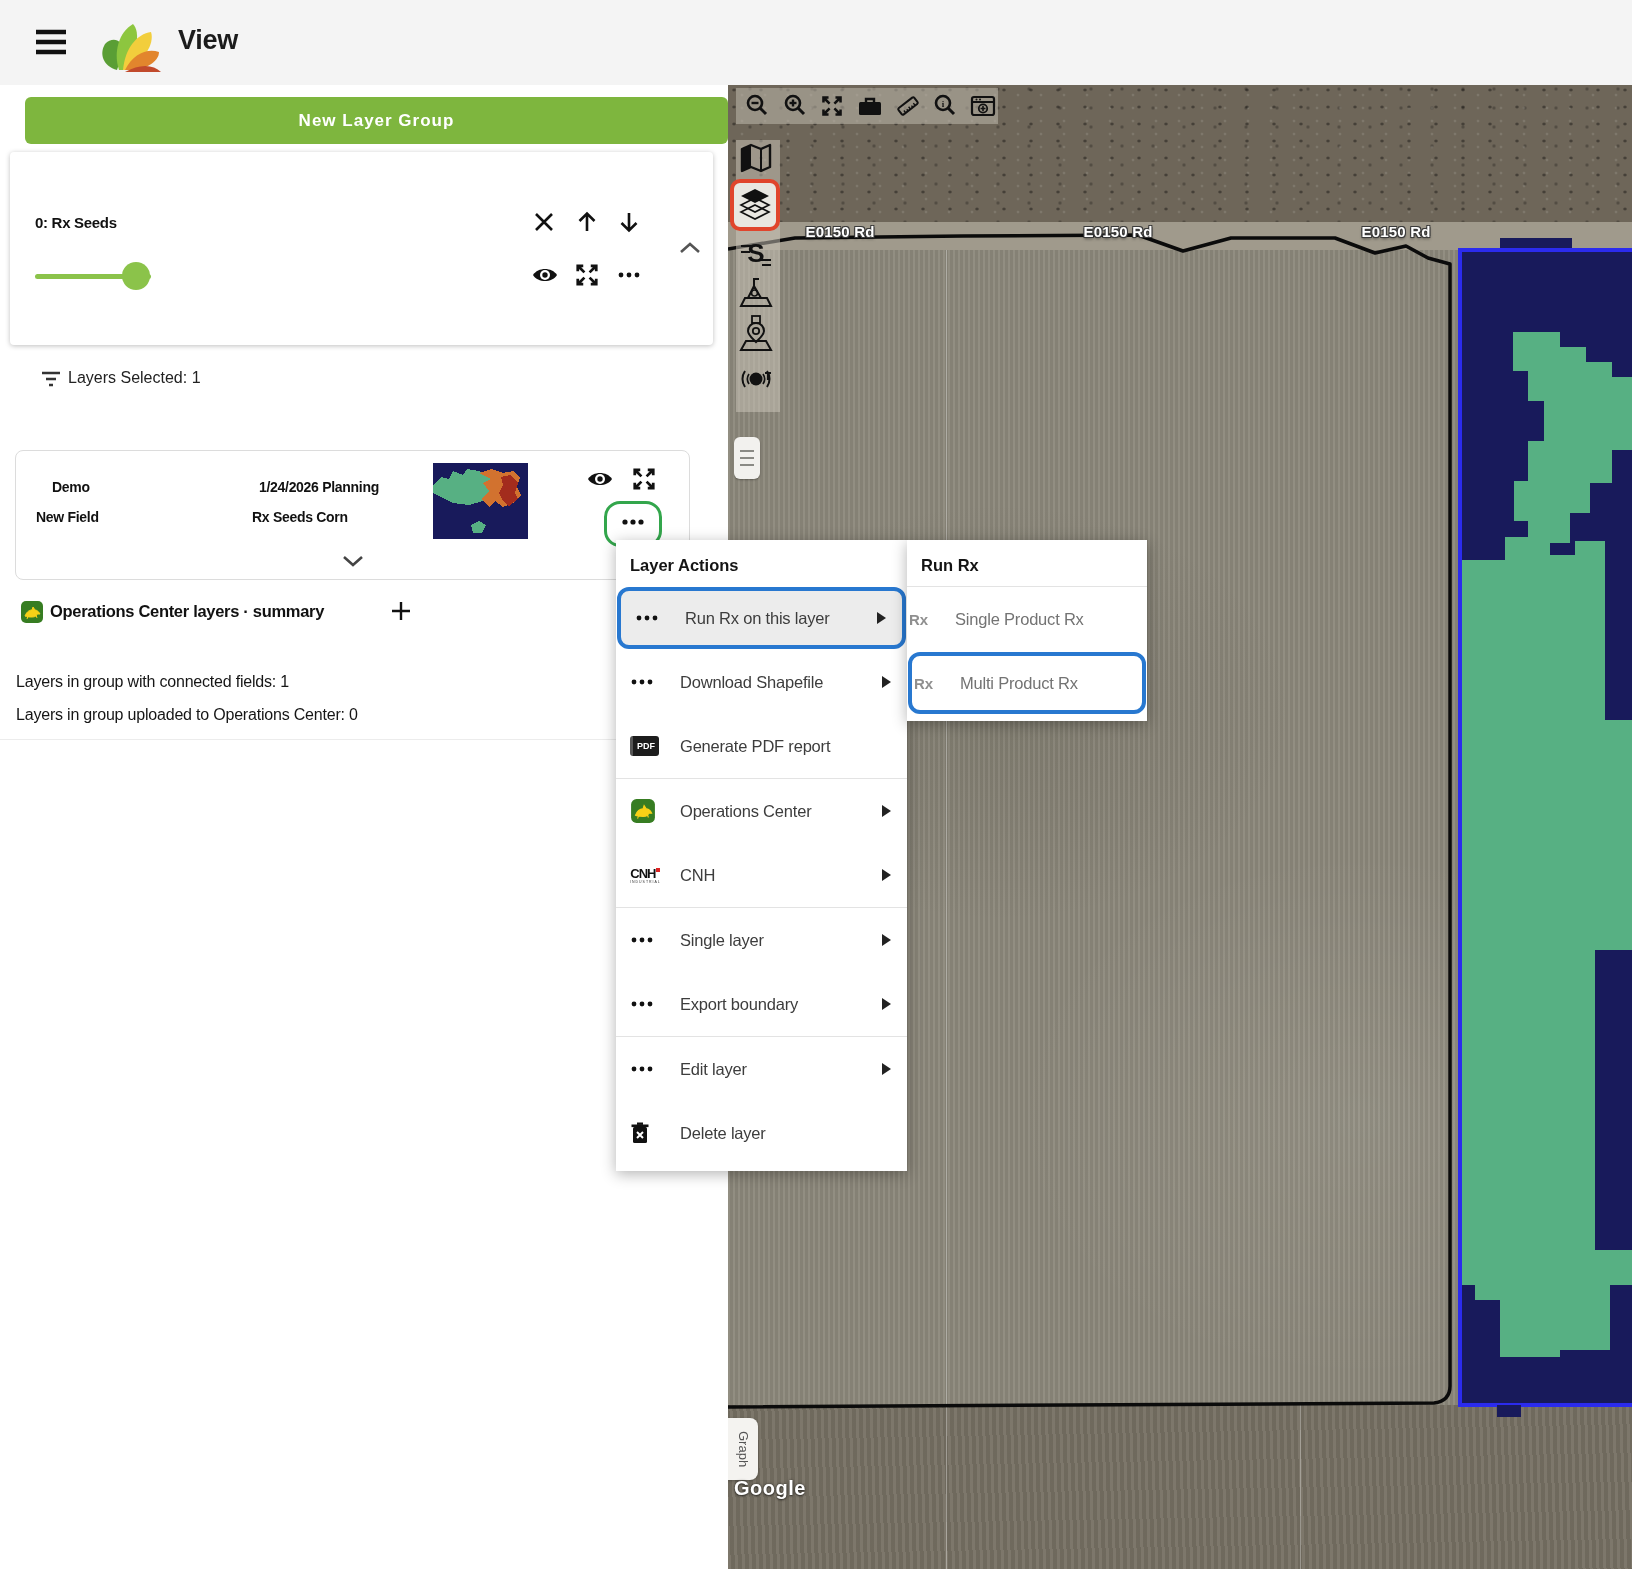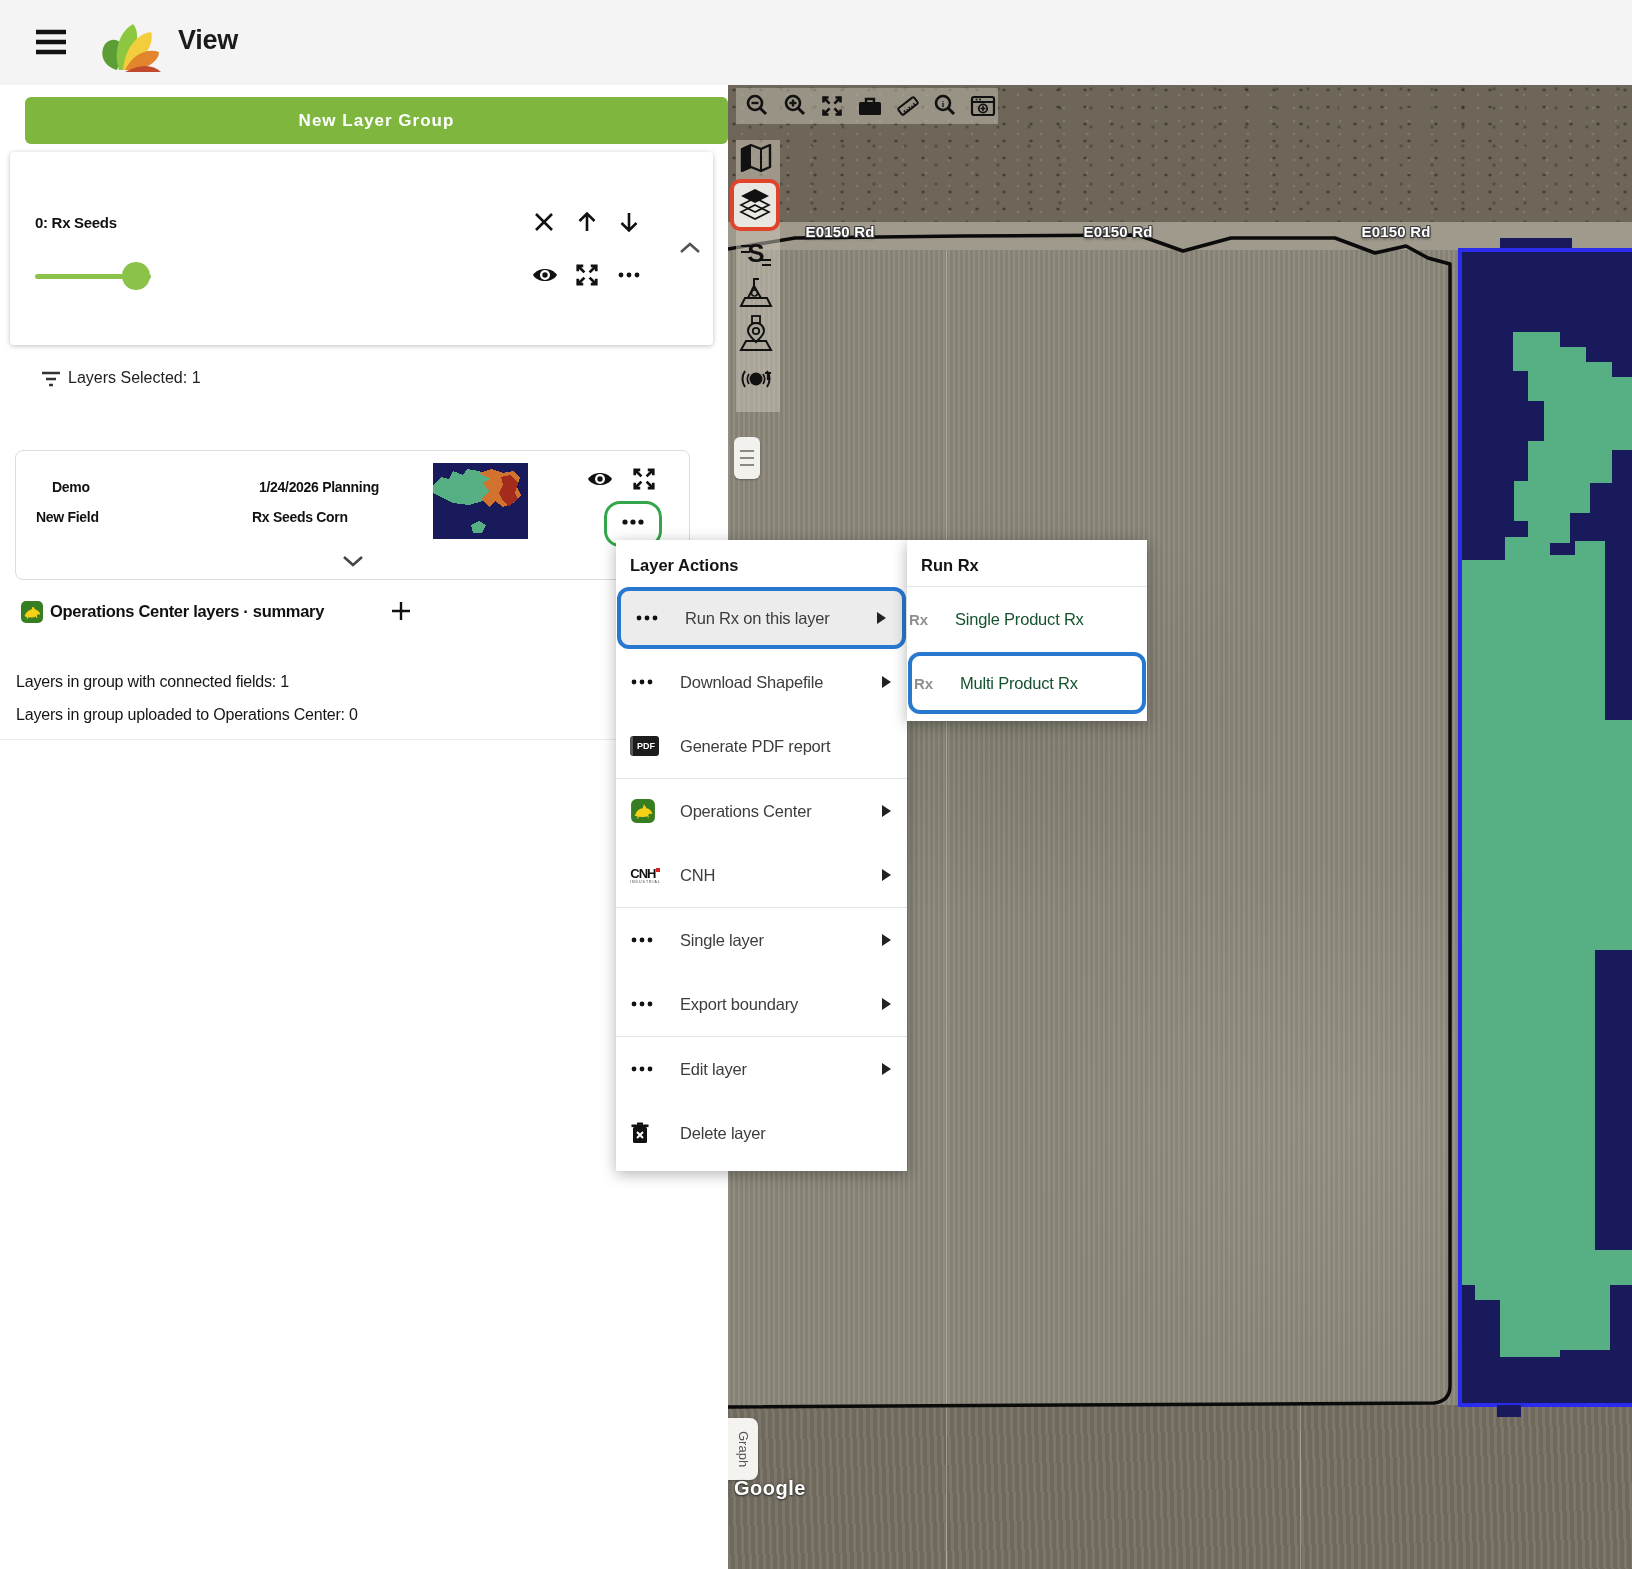--- a/index.html
+++ b/index.html
@@ -31,21 +31,21 @@
   .menu-h{height:46px;line-height:50px;padding-left:14px;font-size:16.5px;font-weight:bold;color:#141414;}
   .mrow{display:flex;align-items:center;height:64px;cursor:pointer;}
   .mrow .mic{width:34px;margin-left:14px;display:flex;justify-content:flex-start;}
   .mrow .mlbl{flex:1;margin-left:16px;font-size:16.5px;color:#3d3d3d;letter-spacing:-0.2px;}
   .mrow .marr{margin-right:16px;display:flex;}
   .mrow.hl{border:4px solid #2878d0;border-radius:12px;background:#ececec;height:54px;margin:1px 1px;}
   .mdiv{height:1px;background:#e3e3e3;}
   .submenu{left:907px;top:540px;width:240px;background:#fff;box-shadow:0 3px 14px rgba(0,0,0,.3);padding-bottom:6px;z-index:31;}
   .srow{display:flex;align-items:center;height:64px;cursor:pointer;}
   .srow .rx{width:34px;margin-left:2px;font-size:15px;font-weight:bold;color:#8f8f8f;}
-  .srow .slbl{flex:1;margin-left:12px;font-size:16.5px;color:#14532d;letter-spacing:-0.2px;}
+  .srow .slbl{flex:1;margin-left:12px;font-size:16.5px;color:#737373;letter-spacing:-0.2px;}
   .srow.hl{border:4px solid #2878d0;border-radius:12px;background:#fff;height:54px;margin:1px 1px;}
   
   .map{left:728px;top:85px;width:904px;height:1484px;overflow:hidden;background:#8c887b;}
   .m-top{left:0;top:0;width:904px;height:137px;background:#6e6659;
     background-image:
       radial-gradient(4px 3px at 6px 5px, rgba(0,0,0,.55), transparent 65%),
       radial-gradient(3px 3px at 14px 10px, rgba(255,255,255,.18), transparent 60%),
       radial-gradient(4px 4px at 22px 4px, rgba(0,0,0,.35), transparent 60%);
     background-size:27px 17px,23px 13px,31px 19px;}
   .m-road{left:0;top:137px;width:904px;height:28px;background:#a09a8c;}

